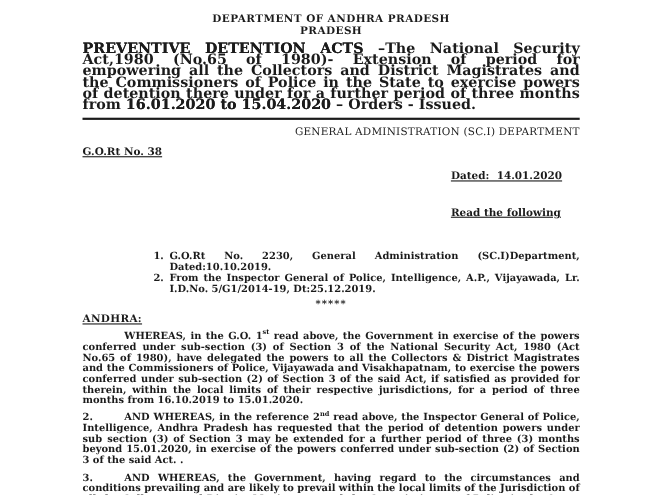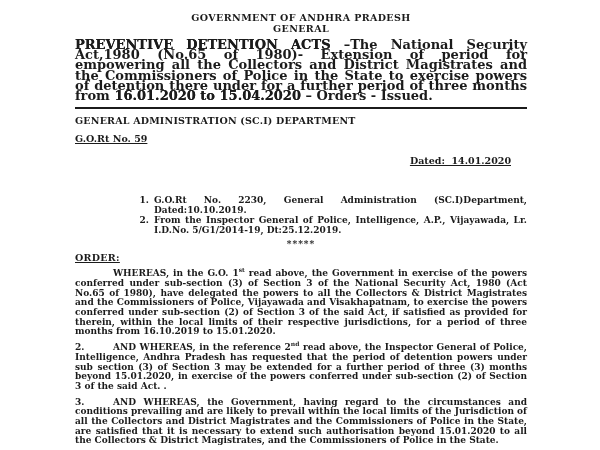--- a/index.html
+++ b/index.html
@@ -44,24 +44,24 @@
     font-weight: 700;
     text-shadow: 0 0 0.45px currentColor;
   }
   .rule {
     margin-top: 6px;
     border-top: 2.5px solid #1b1b1b;
     height: 0;
   }
   .dept-heading {
     margin-top: 6px;
-    text-align: left;
+    text-align: right;
     font-size: 9.5px;
     line-height: 11px;
-    font-weight: 700;
+    font-weight: 400;
     letter-spacing: 0.2px;
   }
   .meta-row {
     margin-top: 7px;
     display: flex;
     justify-content: space-between;
     align-items: flex-start;
     font-size: 9.5px;
     line-height: 11px;
     font-weight: 700;
@@ -115,44 +115,45 @@
     font-size: 6px;
     line-height: 0;
     vertical-align: super;
   }
 </style>
 </head>
 <body>
 
 <div class="page">
 
-  <div class="doc-title">GOVERNMENT OF ANDHRA PRADESH</div>
-  <div class="doc-subtitle">GENERAL</div>
+  <div class="doc-title">DEPARTMENT OF ANDHRA PRADESH</div>
+  <div class="doc-subtitle">PRADESH</div>
 
   <p class="abstract"><span class="lead">PREVENTIVE DETENTION ACTS</span><span> –The National Security Act,1980 (No.65 of 1980)- Extension of period for empowering all the Collectors and District Magistrates and the Commissioners of Police in the State to exercise powers of detention there under for a further period of three months from </span><span class="dates">16.01.2020 to 15.04.2020</span><span> – Orders - Issued.</span></p>
 
   <div class="rule"></div>
 
   <div class="dept-heading">GENERAL ADMINISTRATION (SC.I) DEPARTMENT</div>
 
   <div class="meta-row">
-    <div class="go-number">G.O.Rt No. 59</div>
+    <div class="go-number">G.O.Rt No. 38</div>
     <div class="dated-block">
       <div>Dated:  14.01.2020</div>
+      <div>Read the following</div>
     </div>
   </div>
 
   <ol class="ref-list">
     <li>G.O.Rt No. 2230, General Administration (SC.I)Department, Dated:10.10.2019.</li>
     <li>From the Inspector General of Police, Intelligence, A.P., Vijayawada, Lr. I.D.No. 5/G1/2014-19, Dt:25.12.2019.</li>
   </ol>
 
   <div class="stars">*****</div>
 
-  <div class="order-heading">ORDER:</div>
+  <div class="order-heading">ANDHRA:</div>
 
   <p class="par first-indent"><span>WHEREAS, in the G.O. 1</span><sup>st</sup><span> read above, the Government in exercise of the powers conferred under sub-section (3) of Section 3 of the National Security Act, 1980 (Act No.65 of 1980), have delegated the powers to all the Collectors &amp; District Magistrates and the Commissioners of Police, Vijayawada and Visakhapatnam, to exercise the powers conferred under sub-section (2) of Section 3 of the said Act, if satisfied as provided for therein, within the local limits of their respective jurisdictions, for a period of three months from 16.10.2019 to 15.01.2020.</span></p>
 
   <p class="par"><span class="par-num">2.</span><span>AND WHEREAS, in the reference 2</span><sup>nd</sup><span> read above, the Inspector General of Police, Intelligence, Andhra Pradesh has requested that the period of detention powers under sub section (3) of Section 3 may be extended for a further period of three (3) months beyond 15.01.2020, in exercise of the powers conferred under sub-section (2) of Section 3 of the said Act. .</span></p>
 
   <p class="par"><span class="par-num">3.</span><span>AND WHEREAS, the Government, having regard to the circumstances and conditions prevailing and are likely to prevail within the local limits of the Jurisdiction of all the Collectors and District Magistrates and the Commissioners of Police in the State, are satisfied that it is necessary to extend such authorisation beyond 15.01.2020 to all the Collectors &amp; District Magistrates, and the Commissioners of Police in the State.</span></p>
 
 </div>
 
 </body></html>

